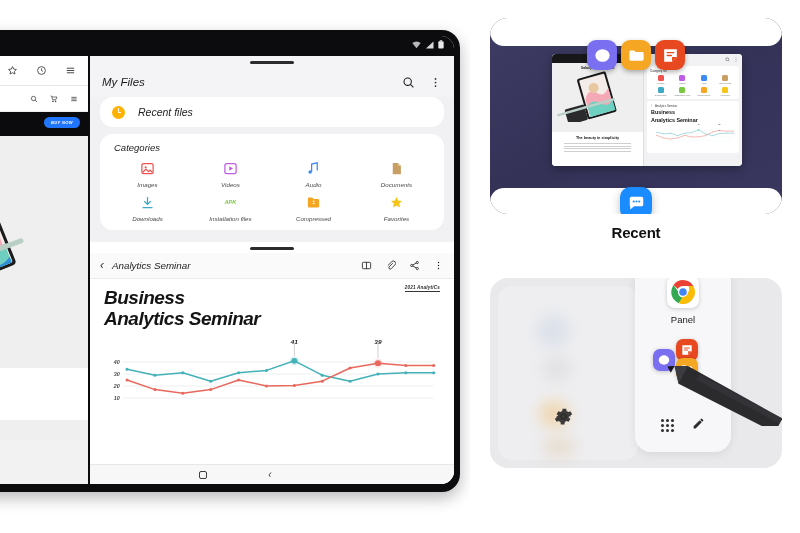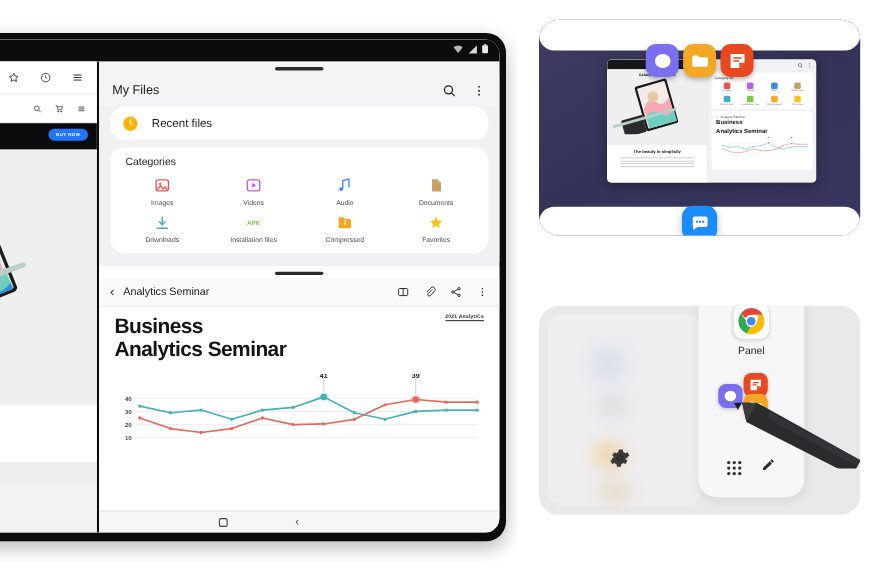--- a/index.html
+++ b/index.html
@@ -6,21 +6,21 @@
   html, body { width: 800px; height: 533px; overflow: hidden; }
   body {
     font-family: "Liberation Sans", sans-serif;
     background: #ffffff;
     position: relative;
   }
 
   
   #tablet-stage {
     position: absolute; left: 0; top: 0; width: 470px; height: 533px;
-    background: #ffffff; overflow: hidden;
+    background: #ffffff; overflow: hidden; font-style: italic;
   }
   #tablet-body {
     position: absolute; left: -52px; top: 30px;
     width: 512px; height: 462px;
     background: #0c0c0e;
     border-radius: 18px;
     box-shadow: 0 6px 16px rgba(0,0,0,.28);
   }
   #tablet-screen {
     position: absolute; left: 6px; top: 6px; right: 6px; bottom: 8px;
@@ -682,20 +682,21 @@
     <div class="rec-chat">
       <svg width="19" height="19" viewBox="0 0 24 24">
           <path d="M3.5 5.5a2 2 0 012-2h13a2 2 0 012 2v8a2 2 0 01-2 2H9l-4.2 3.4a.5.5 0 01-.8-.4V15.5a2 2 0 01-.5-1.3z" fill="#fff"></path>
           <circle cx="8.5" cy="9.5" r="1.35" fill="#1a8cff"></circle>
           <circle cx="12" cy="9.5" r="1.35" fill="#1a8cff"></circle>
           <circle cx="15.5" cy="9.5" r="1.35" fill="#1a8cff"></circle>
         </svg>
     </div>
     <div class="rec-bottxt">Recent files</div>
   </div>
+  <div class="fcaption">Recent</div>
 </div>
 
 <div class="feature" id="feature-edge">
   <div class="edge-card">
     <div class="edge-blur"></div>
     <div class="edge-ghost" style="left:46px; top:36px; width:34px; height:34px; background:#cfd8e6;"></div>
     <div class="edge-ghost" style="left:52px; top:78px; width:30px; height:26px; background:#d9d9dd;"></div>
     <div class="edge-ghost" style="left:52px; top:158px; width:34px; height:22px; background:#e3d3bb;"></div>
     <div class="edge-ghost" style="left:48px; top:122px; width:32px; height:28px; background:#f0c98a;"></div>
     <span class="edge-gear">

